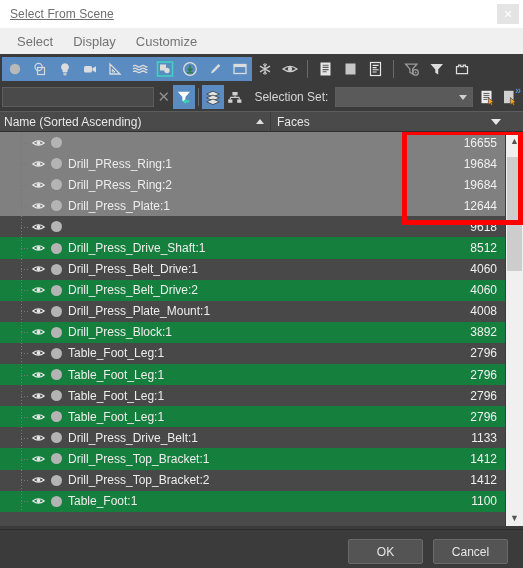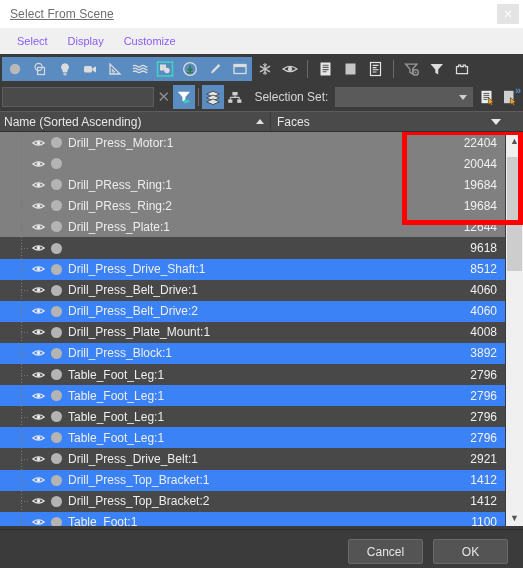--- a/index.html
+++ b/index.html
@@ -29,21 +29,21 @@
   }
 
   
   .menubar {
     height: 27px; background: #f0f0f0;
     display: flex; align-items: center; gap: 2px;
     padding-left: 8px;
     border-bottom: 1px solid #3b3b3b;
   }
   .menu-item {
-    font-size: 11px; color: #8b5cf6;
+    font-size: 13px; color: #737373;
     padding: 3px 9px; cursor: default;
   }
 
   
   .toolbar {
     height: 28px; background: #3b3b3b;
     display: flex; align-items: center;
     padding: 0 2px;
   }
   .tb-group {
@@ -129,21 +129,21 @@
     display: flex;
     overflow: hidden;
   }
   .list {
     flex: 1; overflow: hidden;
   }
   .row {
     height: 21.1px; display: flex; align-items: center;
     position: relative;
   }
-  .row.odd  { background: #3b82f6; }
+  .row.odd  { background: #15803d; }
   .row.even { background: #484848; }
   .row.selected { background: #808080; }
   .row-indent {
     width: 30px; height: 100%;
     position: relative; flex: 0 0 30px;
   }
   .tree-line {
     position: absolute; left: 21px; top: 0; bottom: 0;
     width: 1px;
     background-image: linear-gradient(to bottom, #787878 50%, transparent 50%);
@@ -457,91 +457,73 @@
         </div>
         <div class="eye-cell">
           <svg width="13" height="10" viewBox="0 0 13 10">
             <path d="M0.8 5 Q6.5 0.6 12.2 5 Q6.5 9.4 0.8 5 Z" fill="none" stroke="#e8e8e8" stroke-width="1.1"></path>
             <circle cx="6.5" cy="5" r="1.9" fill="#e8e8e8"></circle>
           </svg>
         </div>
         <div class="dot-cell">
           <div class="freeze-dot"></div>
         </div>
-        <div class="name-cell">Drill_Press_Motor:1</div>
-        <div class="mid-cell"></div>
-        <div class="faces-cell">22404</div>
+        <div class="mid-cell"></div>
+        <div class="faces-cell">16655</div>
       </div>
       <div class="row selected">
         <div class="row-indent">
           <div class="tree-line"></div>
           <div class="tree-stub"></div>
         </div>
         <div class="eye-cell">
           <svg width="13" height="10" viewBox="0 0 13 10">
             <path d="M0.8 5 Q6.5 0.6 12.2 5 Q6.5 9.4 0.8 5 Z" fill="none" stroke="#e8e8e8" stroke-width="1.1"></path>
             <circle cx="6.5" cy="5" r="1.9" fill="#e8e8e8"></circle>
           </svg>
         </div>
         <div class="dot-cell">
           <div class="freeze-dot"></div>
         </div>
-        <div class="mid-cell"></div>
-        <div class="faces-cell">20044</div>
+        <div class="name-cell">Drill_PRess_Ring:1</div>
+        <div class="mid-cell"></div>
+        <div class="faces-cell">19684</div>
       </div>
       <div class="row selected">
         <div class="row-indent">
           <div class="tree-line"></div>
           <div class="tree-stub"></div>
         </div>
         <div class="eye-cell">
           <svg width="13" height="10" viewBox="0 0 13 10">
             <path d="M0.8 5 Q6.5 0.6 12.2 5 Q6.5 9.4 0.8 5 Z" fill="none" stroke="#e8e8e8" stroke-width="1.1"></path>
             <circle cx="6.5" cy="5" r="1.9" fill="#e8e8e8"></circle>
           </svg>
         </div>
         <div class="dot-cell">
           <div class="freeze-dot"></div>
         </div>
-        <div class="name-cell">Drill_PRess_Ring:1</div>
+        <div class="name-cell">Drill_PRess_Ring:2</div>
         <div class="mid-cell"></div>
         <div class="faces-cell">19684</div>
       </div>
       <div class="row selected">
         <div class="row-indent">
           <div class="tree-line"></div>
           <div class="tree-stub"></div>
         </div>
         <div class="eye-cell">
           <svg width="13" height="10" viewBox="0 0 13 10">
             <path d="M0.8 5 Q6.5 0.6 12.2 5 Q6.5 9.4 0.8 5 Z" fill="none" stroke="#e8e8e8" stroke-width="1.1"></path>
             <circle cx="6.5" cy="5" r="1.9" fill="#e8e8e8"></circle>
           </svg>
         </div>
         <div class="dot-cell">
           <div class="freeze-dot"></div>
         </div>
-        <div class="name-cell">Drill_PRess_Ring:2</div>
-        <div class="mid-cell"></div>
-        <div class="faces-cell">19684</div>
-      </div>
-      <div class="row selected">
-        <div class="row-indent">
-          <div class="tree-line"></div>
-          <div class="tree-stub"></div>
-        </div>
-        <div class="eye-cell">
-          <svg width="13" height="10" viewBox="0 0 13 10">
-            <path d="M0.8 5 Q6.5 0.6 12.2 5 Q6.5 9.4 0.8 5 Z" fill="none" stroke="#e8e8e8" stroke-width="1.1"></path>
-            <circle cx="6.5" cy="5" r="1.9" fill="#e8e8e8"></circle>
-          </svg>
-        </div>
-        <div class="dot-cell">
-          <div class="freeze-dot"></div>
-        </div>
         <div class="name-cell">Drill_Press_Plate:1</div>
         <div class="mid-cell"></div>
         <div class="faces-cell">12644</div>
       </div>
       <div class="row even">
         <div class="row-indent">
           <div class="tree-line"></div>
           <div class="tree-stub"></div>
         </div>
         <div class="eye-cell">
@@ -727,21 +709,21 @@
           <svg width="13" height="10" viewBox="0 0 13 10">
             <path d="M0.8 5 Q6.5 0.6 12.2 5 Q6.5 9.4 0.8 5 Z" fill="none" stroke="#e8e8e8" stroke-width="1.1"></path>
             <circle cx="6.5" cy="5" r="1.9" fill="#e8e8e8"></circle>
           </svg>
         </div>
         <div class="dot-cell">
           <div class="freeze-dot"></div>
         </div>
         <div class="name-cell">Drill_Press_Drive_Belt:1</div>
         <div class="mid-cell"></div>
-        <div class="faces-cell">2921</div>
+        <div class="faces-cell">1133</div>
       </div>
       <div class="row odd">
         <div class="row-indent">
           <div class="tree-line"></div>
           <div class="tree-stub"></div>
         </div>
         <div class="eye-cell">
           <svg width="13" height="10" viewBox="0 0 13 10">
             <path d="M0.8 5 Q6.5 0.6 12.2 5 Q6.5 9.4 0.8 5 Z" fill="none" stroke="#e8e8e8" stroke-width="1.1"></path>
             <circle cx="6.5" cy="5" r="1.9" fill="#e8e8e8"></circle>
@@ -799,16 +781,16 @@
     </div>
     <div class="sb-arrow">▼</div>
   </div>
 
   <div class="annot-box" style="left:402px; top:-2px; width:121px; height:95px;"></div>
 </div>
 
 <div class="footer">
   <div class="footer-sep"></div>
   <div class="btn-row">
+    <div class="dlg-btn">OK</div>
     <div class="dlg-btn">Cancel</div>
-    <div class="dlg-btn">OK</div>
   </div>
 </div>
 
 </body></html>

